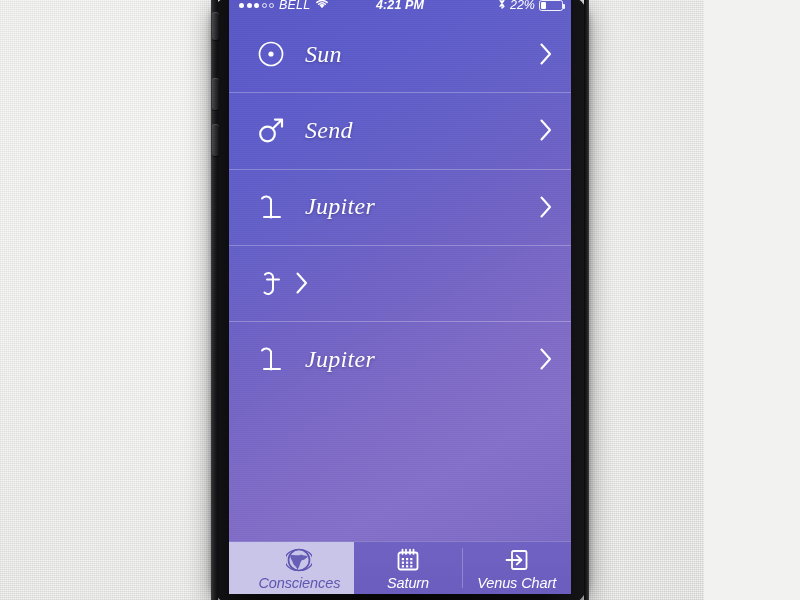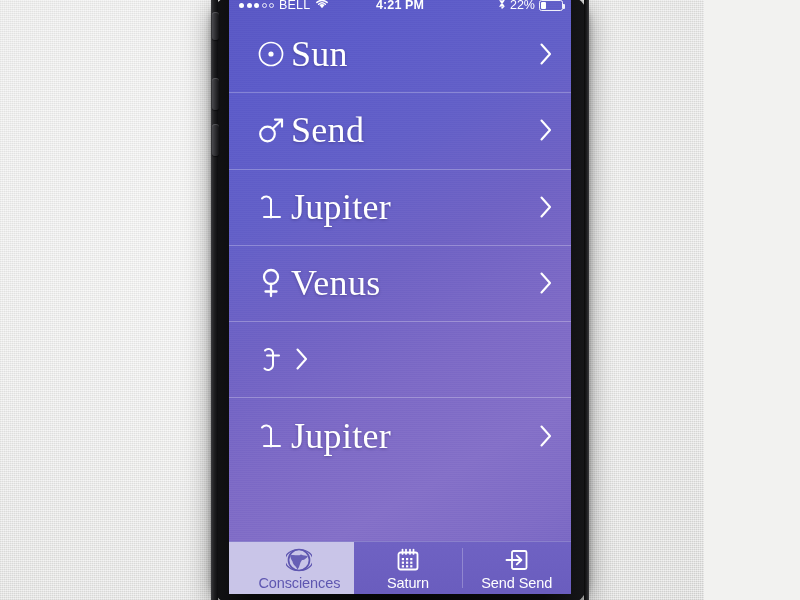--- a/index.html
+++ b/index.html
@@ -18,20 +18,21 @@
   #canvas {
     position: relative;
     width: 704px;
     height: 600px;
     overflow: hidden;
     background-color: #f4f4f2;
     background-image:
       repeating-linear-gradient(0deg,   rgba(0,0,0,0.035) 0px, rgba(0,0,0,0.035) 1px, rgba(255,255,255,0.5) 1px, rgba(255,255,255,0.5) 2px),
       repeating-linear-gradient(90deg,  rgba(0,0,0,0.035) 0px, rgba(0,0,0,0.035) 1px, rgba(255,255,255,0.5) 1px, rgba(255,255,255,0.5) 2px),
       linear-gradient(135deg, #fbfbfa 0%, #eeeeec 55%, #e7e7e5 100%);
+    font-style: italic;
   }
   #canvas::after {
     content: "";
     position: absolute;
     inset: 0;
     pointer-events: none;
     background:
       radial-gradient(ellipse at 50% 45%, rgba(255,255,255,0.35) 0%, rgba(0,0,0,0.045) 100%);
   }
 
@@ -221,22 +222,23 @@
     text-align: center;
     color: #ffffff;
     font-size: 30px;
     line-height: 1;
     font-family: "DejaVu Sans", sans-serif;
     text-shadow: 0 1px 3px rgba(40,30,90,0.45);
   }
   .planet-glyph svg { display: block; margin: 0 auto; }
   .planet-name {
     flex: 1 1 auto;
+    margin-left: 14px;
     color: #ffffff;
-    font-size: 36px;
+    font-size: 24px;
     font-family: "Liberation Serif", "DejaVu Serif", serif;
     font-weight: normal;
     letter-spacing: 0.3px;
     text-shadow: 0 1px 3px rgba(40,30,90,0.40);
   }
   .chevron {
     flex: 0 0 auto;
     width: 22px;
     height: 34px;
     display: flex;
@@ -393,35 +395,20 @@
             </svg>
           </span>
           <span class="planet-name">Jupiter</span>
           <span class="chevron">
             <svg width="14" height="24" viewBox="0 0 14 24">
               <path d="M2.5 2.5 L11 12 L2.5 21.5" stroke="#ffffff" stroke-width="2.1" fill="none" stroke-linecap="round" stroke-linejoin="round"></path>
             </svg>
           </span>
         </div>
 
-        <div class="planet-row">
-          <span class="planet-glyph">
-            <svg width="30" height="32" viewBox="0 0 30 32">
-              <circle cx="15" cy="10" r="7" stroke="#ffffff" stroke-width="2.3" fill="none"></circle>
-              <path d="M15 17 L15 29" stroke="#ffffff" stroke-width="2.3" stroke-linecap="round"></path>
-              <path d="M9.5 24.5 L20.5 24.5" stroke="#ffffff" stroke-width="2.3" stroke-linecap="round"></path>
-            </svg>
-          </span>
-          <span class="planet-name">Venus</span>
-          <span class="chevron">
-            <svg width="14" height="24" viewBox="0 0 14 24">
-              <path d="M2.5 2.5 L11 12 L2.5 21.5" stroke="#ffffff" stroke-width="2.1" fill="none" stroke-linecap="round" stroke-linejoin="round"></path>
-            </svg>
-          </span>
-        </div>
 
         <div class="planet-row">
           <span class="planet-glyph">
             <svg width="30" height="32" viewBox="0 0 30 32">
               <path d="M9 7.5 A4.6 4.6 0 0 1 17 10 L17 22 A5 5 0 0 1 8.5 25.5" stroke="#ffffff" stroke-width="2" fill="none" stroke-linecap="round"></path>
               <path d="M11 12.5 L23 12.5" stroke="#ffffff" stroke-width="2" stroke-linecap="round"></path>
             </svg>
           </span>
           <span class="chevron">
             <svg width="14" height="24" viewBox="0 0 14 24">
@@ -487,20 +474,20 @@
         </div>
 
         <div class="tab-item">
           <span class="tab-icon">
             <svg width="26" height="26" viewBox="0 0 26 26">
               <rect x="8" y="4" width="14.5" height="18" rx="1.5" stroke="#ffffff" stroke-width="1.8" fill="none"></rect>
               <path d="M2.5 13 L17 13" stroke="#ffffff" stroke-width="1.9" stroke-linecap="round"></path>
               <path d="M12.8 8.6 L17.4 13 L12.8 17.4" stroke="#ffffff" stroke-width="1.9" fill="none" stroke-linecap="round" stroke-linejoin="round"></path>
             </svg>
           </span>
-          <span class="tab-label">Send Send</span>
+          <span class="tab-label">Venus Chart</span>
         </div>
 
       </div>
 
     </div>
   </div>
 </div>
 
 </body></html>

